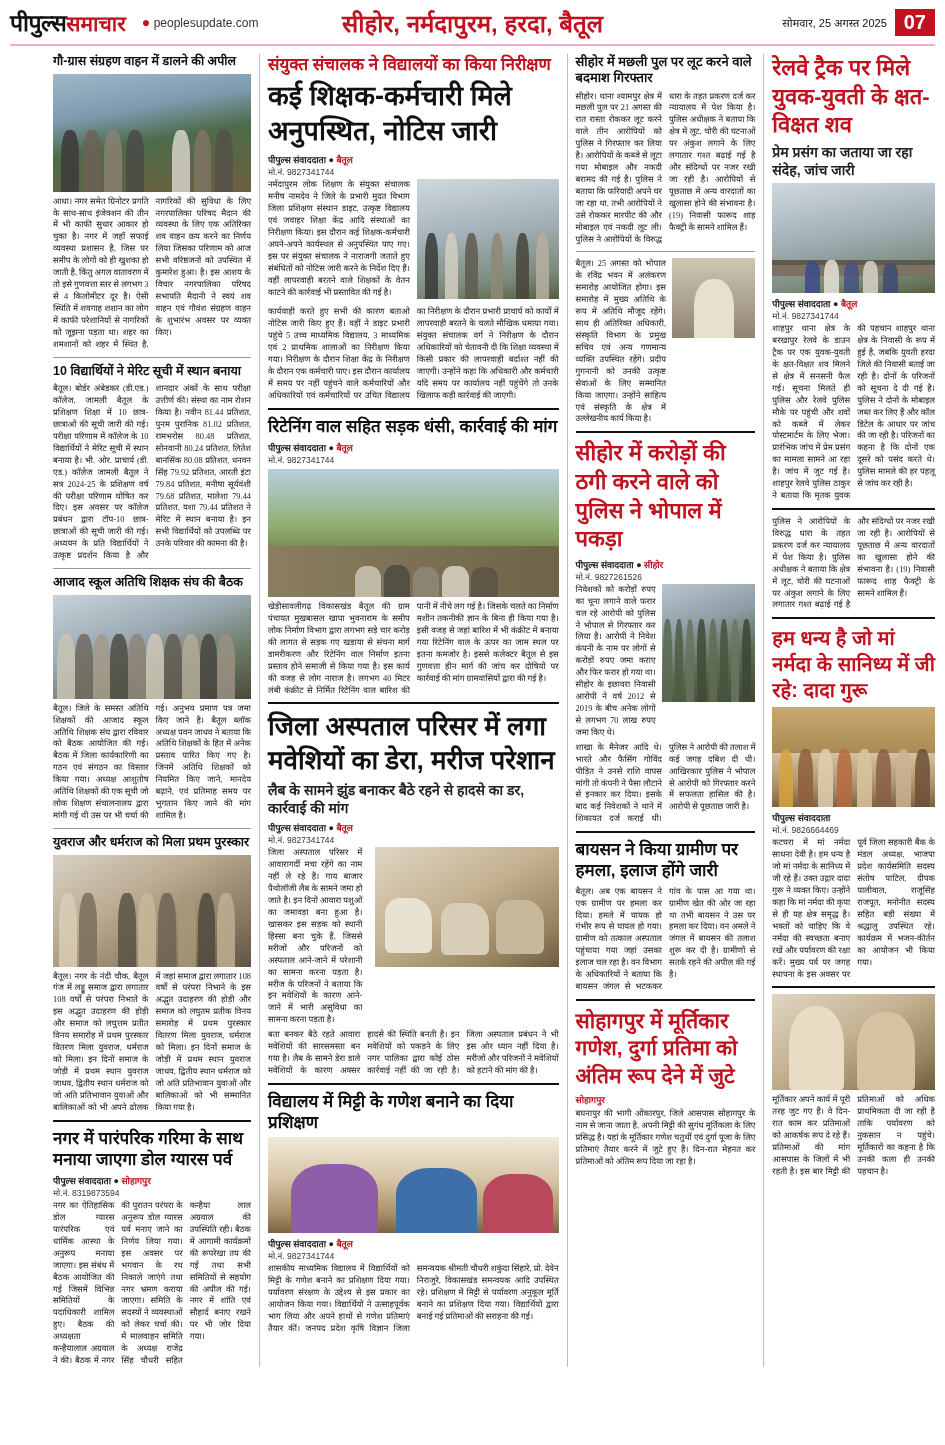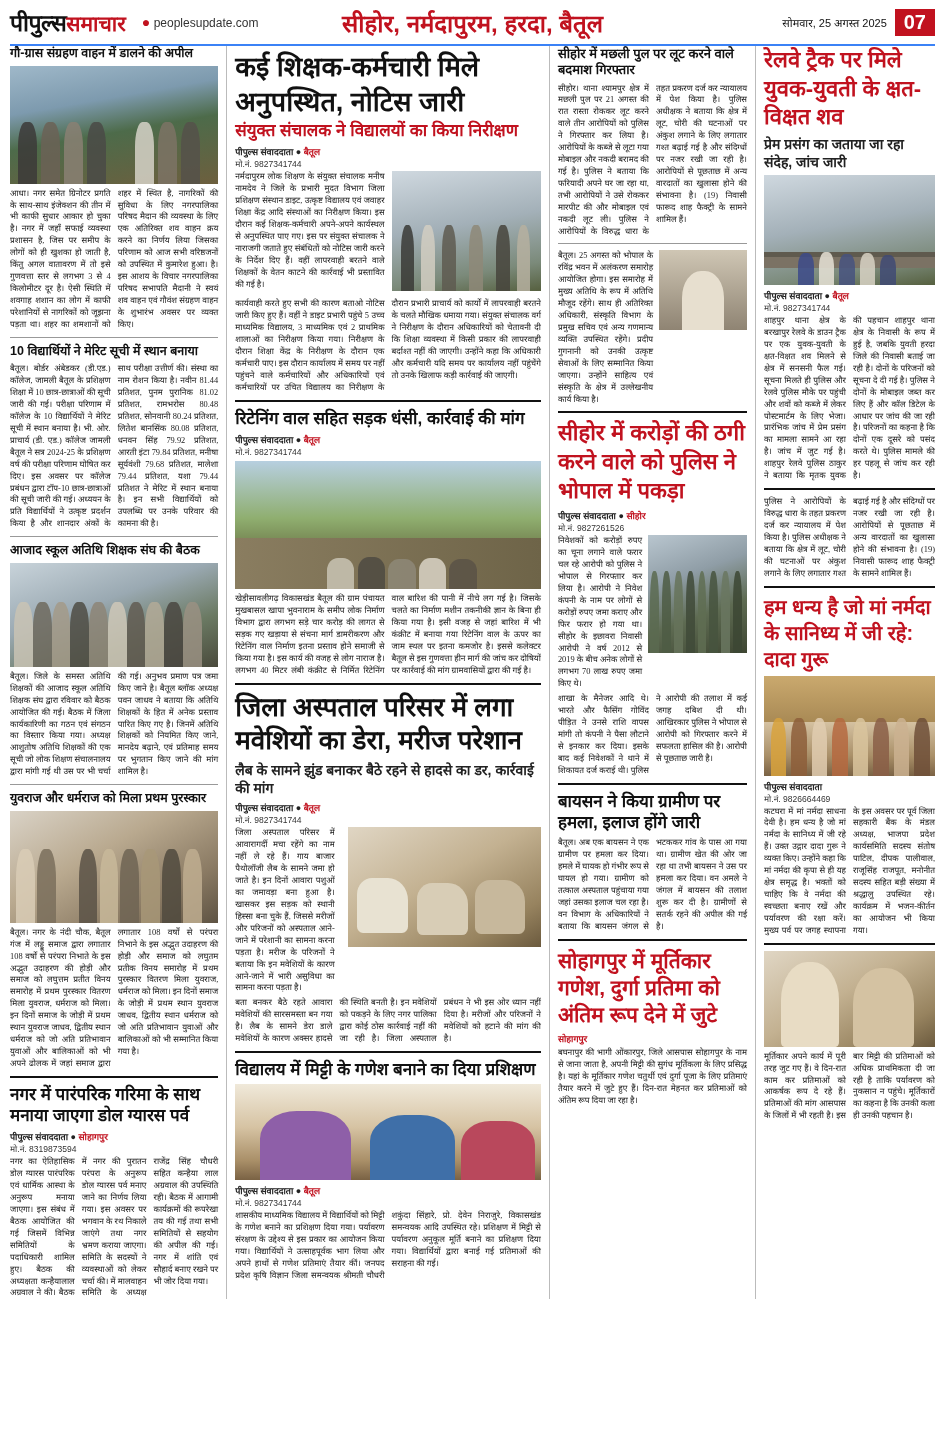--- a/index.html
+++ b/index.html
@@ -8,34 +8,34 @@
     width: 945px;
     height: 1445px;
     background: #ffffff;
     font-family: "Liberation Serif", serif;
     color: #111;
     position: relative;
   }
   .page { width:945px; height:1445px; position:relative; padding:0 10px; }
 
   
-  .masthead { display:flex; align-items:center; height:46px; border-bottom:2px solid #3b82f6; position:relative; }
+  .masthead { display:flex; align-items:center; height:46px; border-bottom:2px solid #f9a8d4; position:relative; }
   .logo { display:flex; align-items:baseline; font-family:"Liberation Sans", sans-serif; font-weight:bold; }
   .logo .l1 { font-size:23px; color:#111; letter-spacing:-0.5px; }
   .logo .l2 { font-size:21px; color:#c1121f; }
   .site { font-size:12px; color:#333; margin-left:16px; font-family:"Liberation Sans", sans-serif; }
   .site .dot { color:#c1121f; font-size:14px; }
   .mast-center { position:absolute; left:50%; transform:translateX(-50%); text-align:center; }
   .mast-center .cities { font-size:24px; font-weight:bold; color:#c1121f; font-family:"Liberation Sans", sans-serif; white-space:nowrap; }
   .mast-right { margin-left:auto; display:flex; align-items:center; gap:8px; }
   .mast-date { font-size:11px; font-family:"Liberation Sans", sans-serif; }
   .pageno { background:#c1121f; color:#fff; font-weight:bold; font-size:20px; padding:2px 9px; font-family:"Liberation Sans", sans-serif; }
 
   
-  .cols { display:flex; gap:8px; padding-top:0; }
+  .cols { display:flex; gap:8px; padding-top:8px;margin-left:43px; }
   .col { }
   .c1 { width:218px; }
   .c2 { width:320px; }
   .c3 { width:198px; }
   .c4 { width:179px; }
 
   .rule-v { width:1px; background:#bbb; }
 
   .hl { font-family:"Liberation Sans", sans-serif; font-weight:bold; line-height:1.25; color:#111; }
   .hl-sm { font-size:12.5px; }
@@ -172,22 +172,22 @@
         <span>नगर का ऐतिहासिक डोल ग्यारस पारंपरिक एवं धार्मिक आस्था के अनुरूप मनाया जाएगा। इस संबंध में बैठक आयोजित की गई जिसमें विभिन्न समितियों के पदाधिकारी शामिल हुए। बैठक की अध्यक्षता</span>
         <span>कन्हैयालाल अग्रवाल ने की। बैठक में नगर की पुरातन परंपरा के अनुरूप डोल ग्यारस पर्व मनाए जाने का निर्णय लिया गया। इस अवसर पर भगवान के रथ निकाले जाएंगे तथा नगर भ्रमण कराया जाएगा। समिति के सदस्यों ने व्यवस्थाओं को लेकर चर्चा की।</span>
         <span>में मालवाहन समिति के अध्यक्ष राजेंद्र सिंह चौधरी सहित कन्हैया लाल अग्रवाल की उपस्थिति रही। बैठक में आगामी कार्यक्रमों की रूपरेखा तय की गई तथा सभी समितियों से सहयोग की अपील की गई। नगर में शांति एवं सौहार्द बनाए रखने पर भी जोर दिया गया।</span>
       </div>
     </div>
 
     <div class="rule-v"></div>
 
     <div class="col c2">
 
+      <div class="hl hl-md hl-red">संयुक्त संचालक ने विद्यालयों का किया निरीक्षण</div>
       <div class="hl hl-xl" style="margin-top:4px;line-height:1.3">कई शिक्षक-कर्मचारी मिले अनुपस्थित, नोटिस जारी</div>
-      <div class="hl hl-md hl-red">संयुक्त संचालक ने विद्यालयों का किया निरीक्षण</div>
       <div class="byline">
         <span class="b1">पीपुल्स संवाददाता</span>
         ● <span class="place">बैतूल</span>
         <span class="phone">मो.नं. 9827341744</span>
       </div>
       <div style="display:flex;gap:7px">
         <div style="width:50%">
           <div class="body-txt">नर्मदापुरम लोक शिक्षण के संयुक्त संचालक मनीष नामदेव ने जिले के प्रभारी मुदत विभाग जिला प्रशिक्षण संस्थान डाइट, उत्कृष्ट विद्यालय एवं जवाहर शिक्षा केंद्र आदि संस्थाओं का निरीक्षण किया। इस दौरान कई शिक्षक-कर्मचारी अपने-अपने कार्यस्थल से अनुपस्थित पाए गए। इस पर संयुक्त संचालक ने नाराजगी जताते हुए संबंधितों को नोटिस जारी करने के निर्देश दिए हैं। वहीं लापरवाही बरतने वाले शिक्षकों के वेतन काटने की कार्रवाई भी प्रस्तावित की गई है।</div>
         </div>
         <div style="width:50%">

